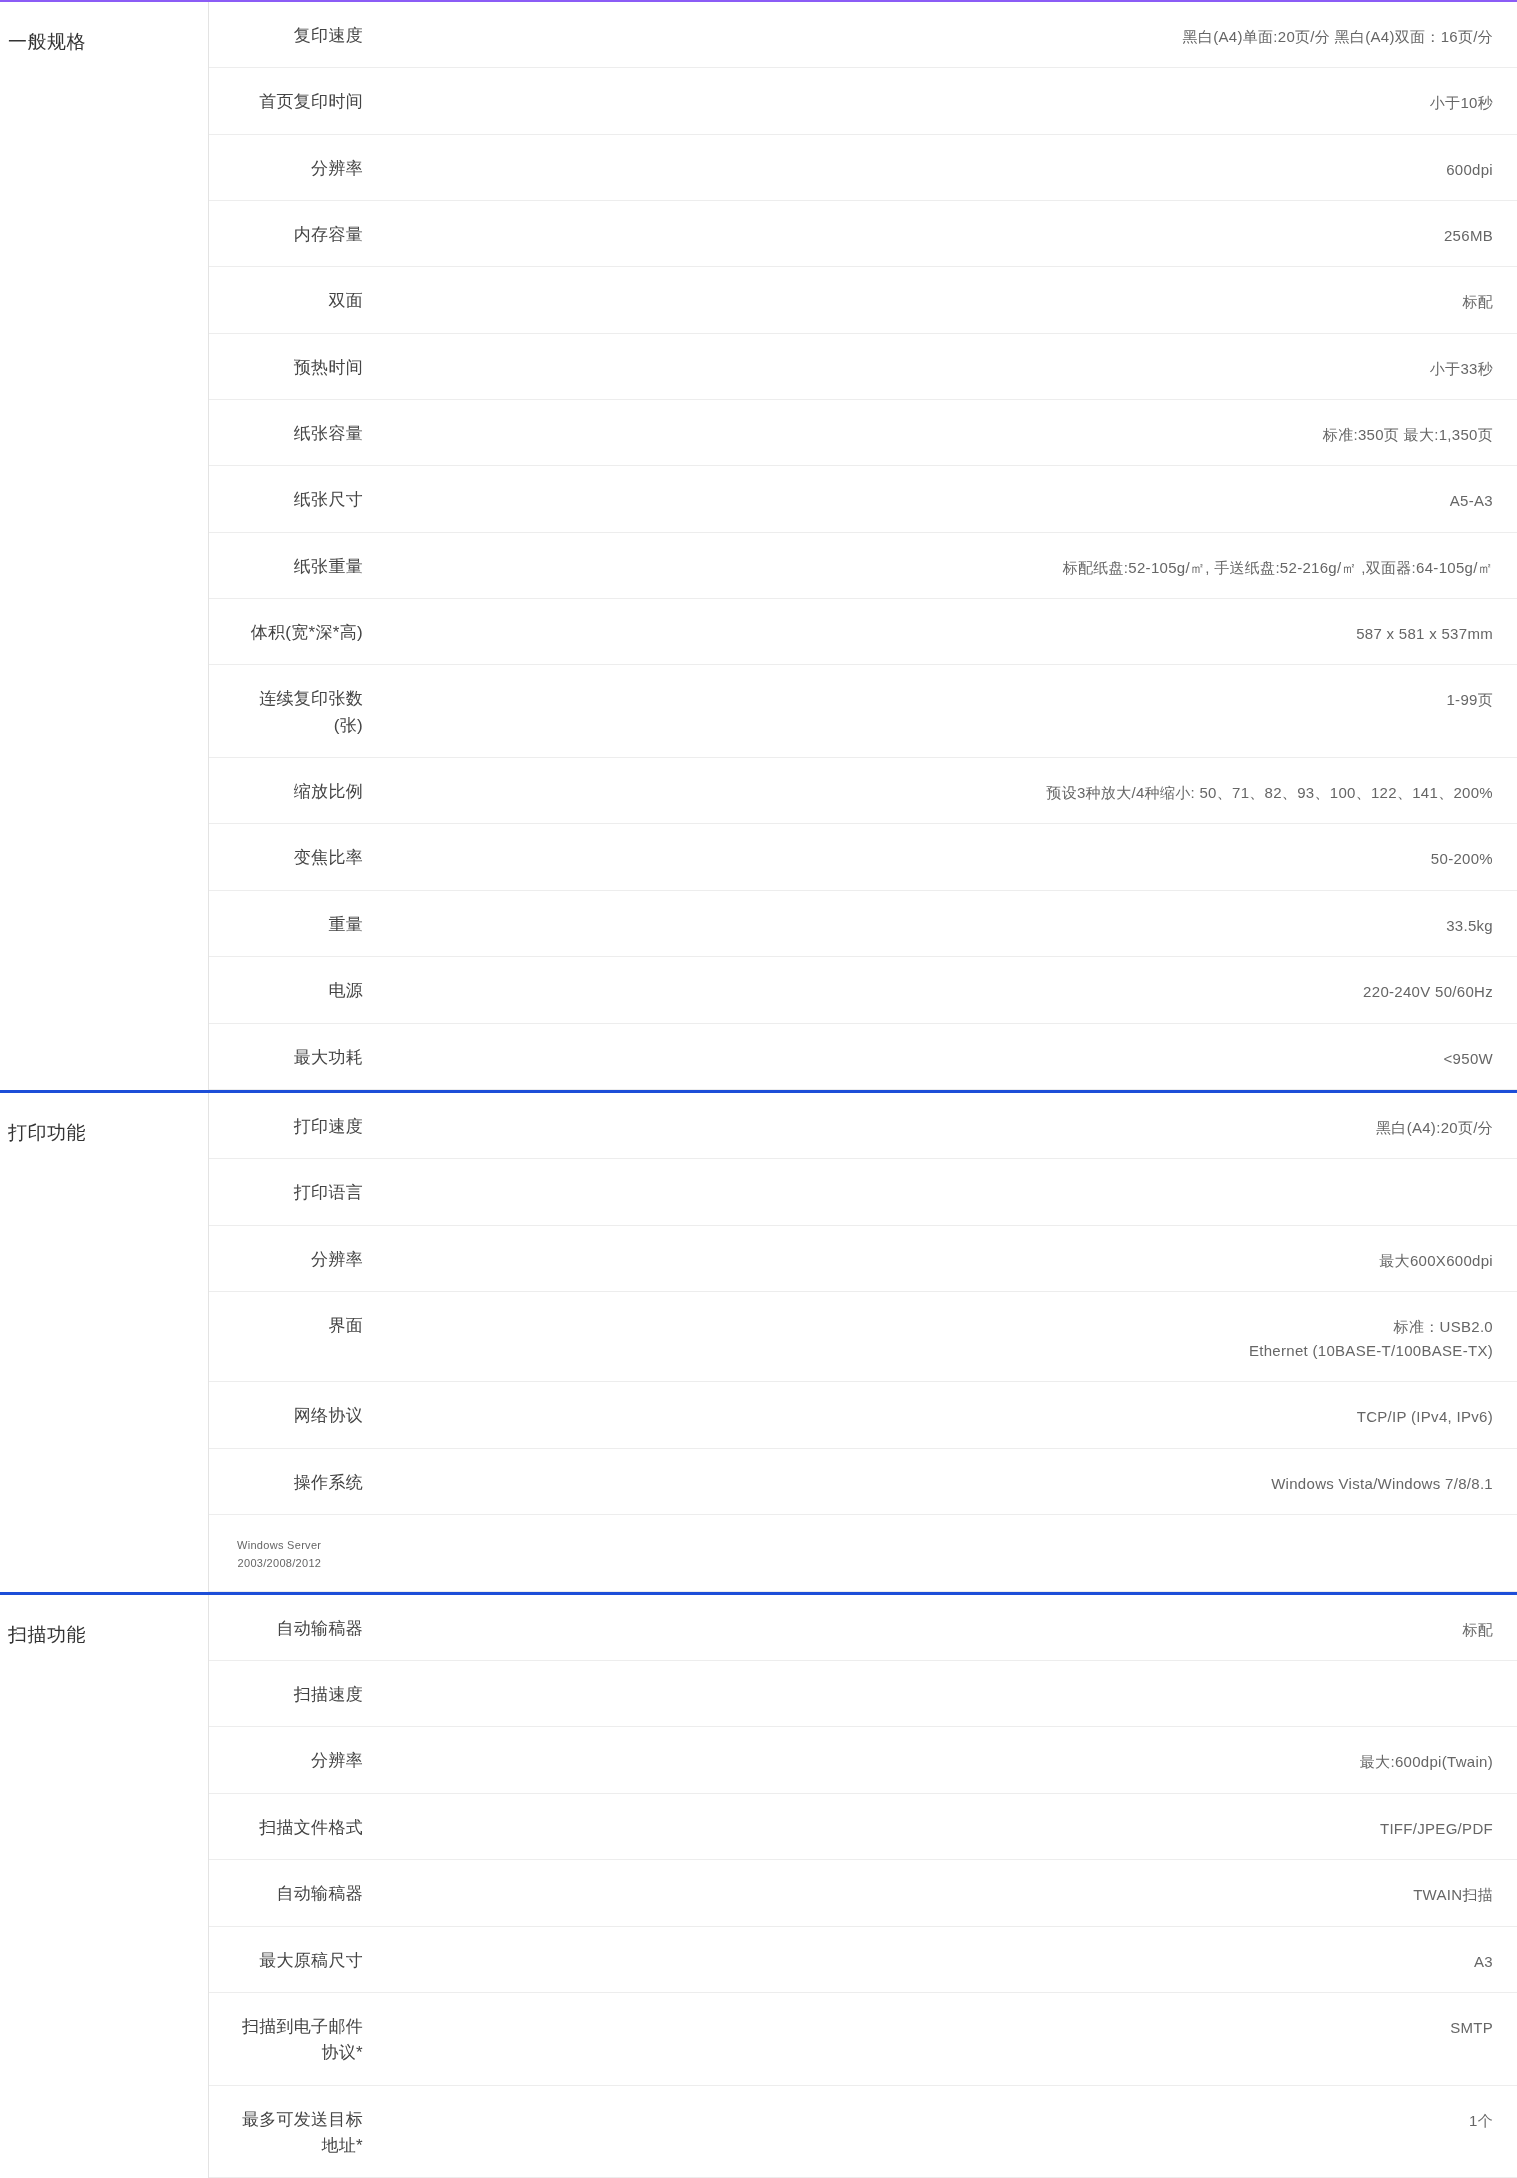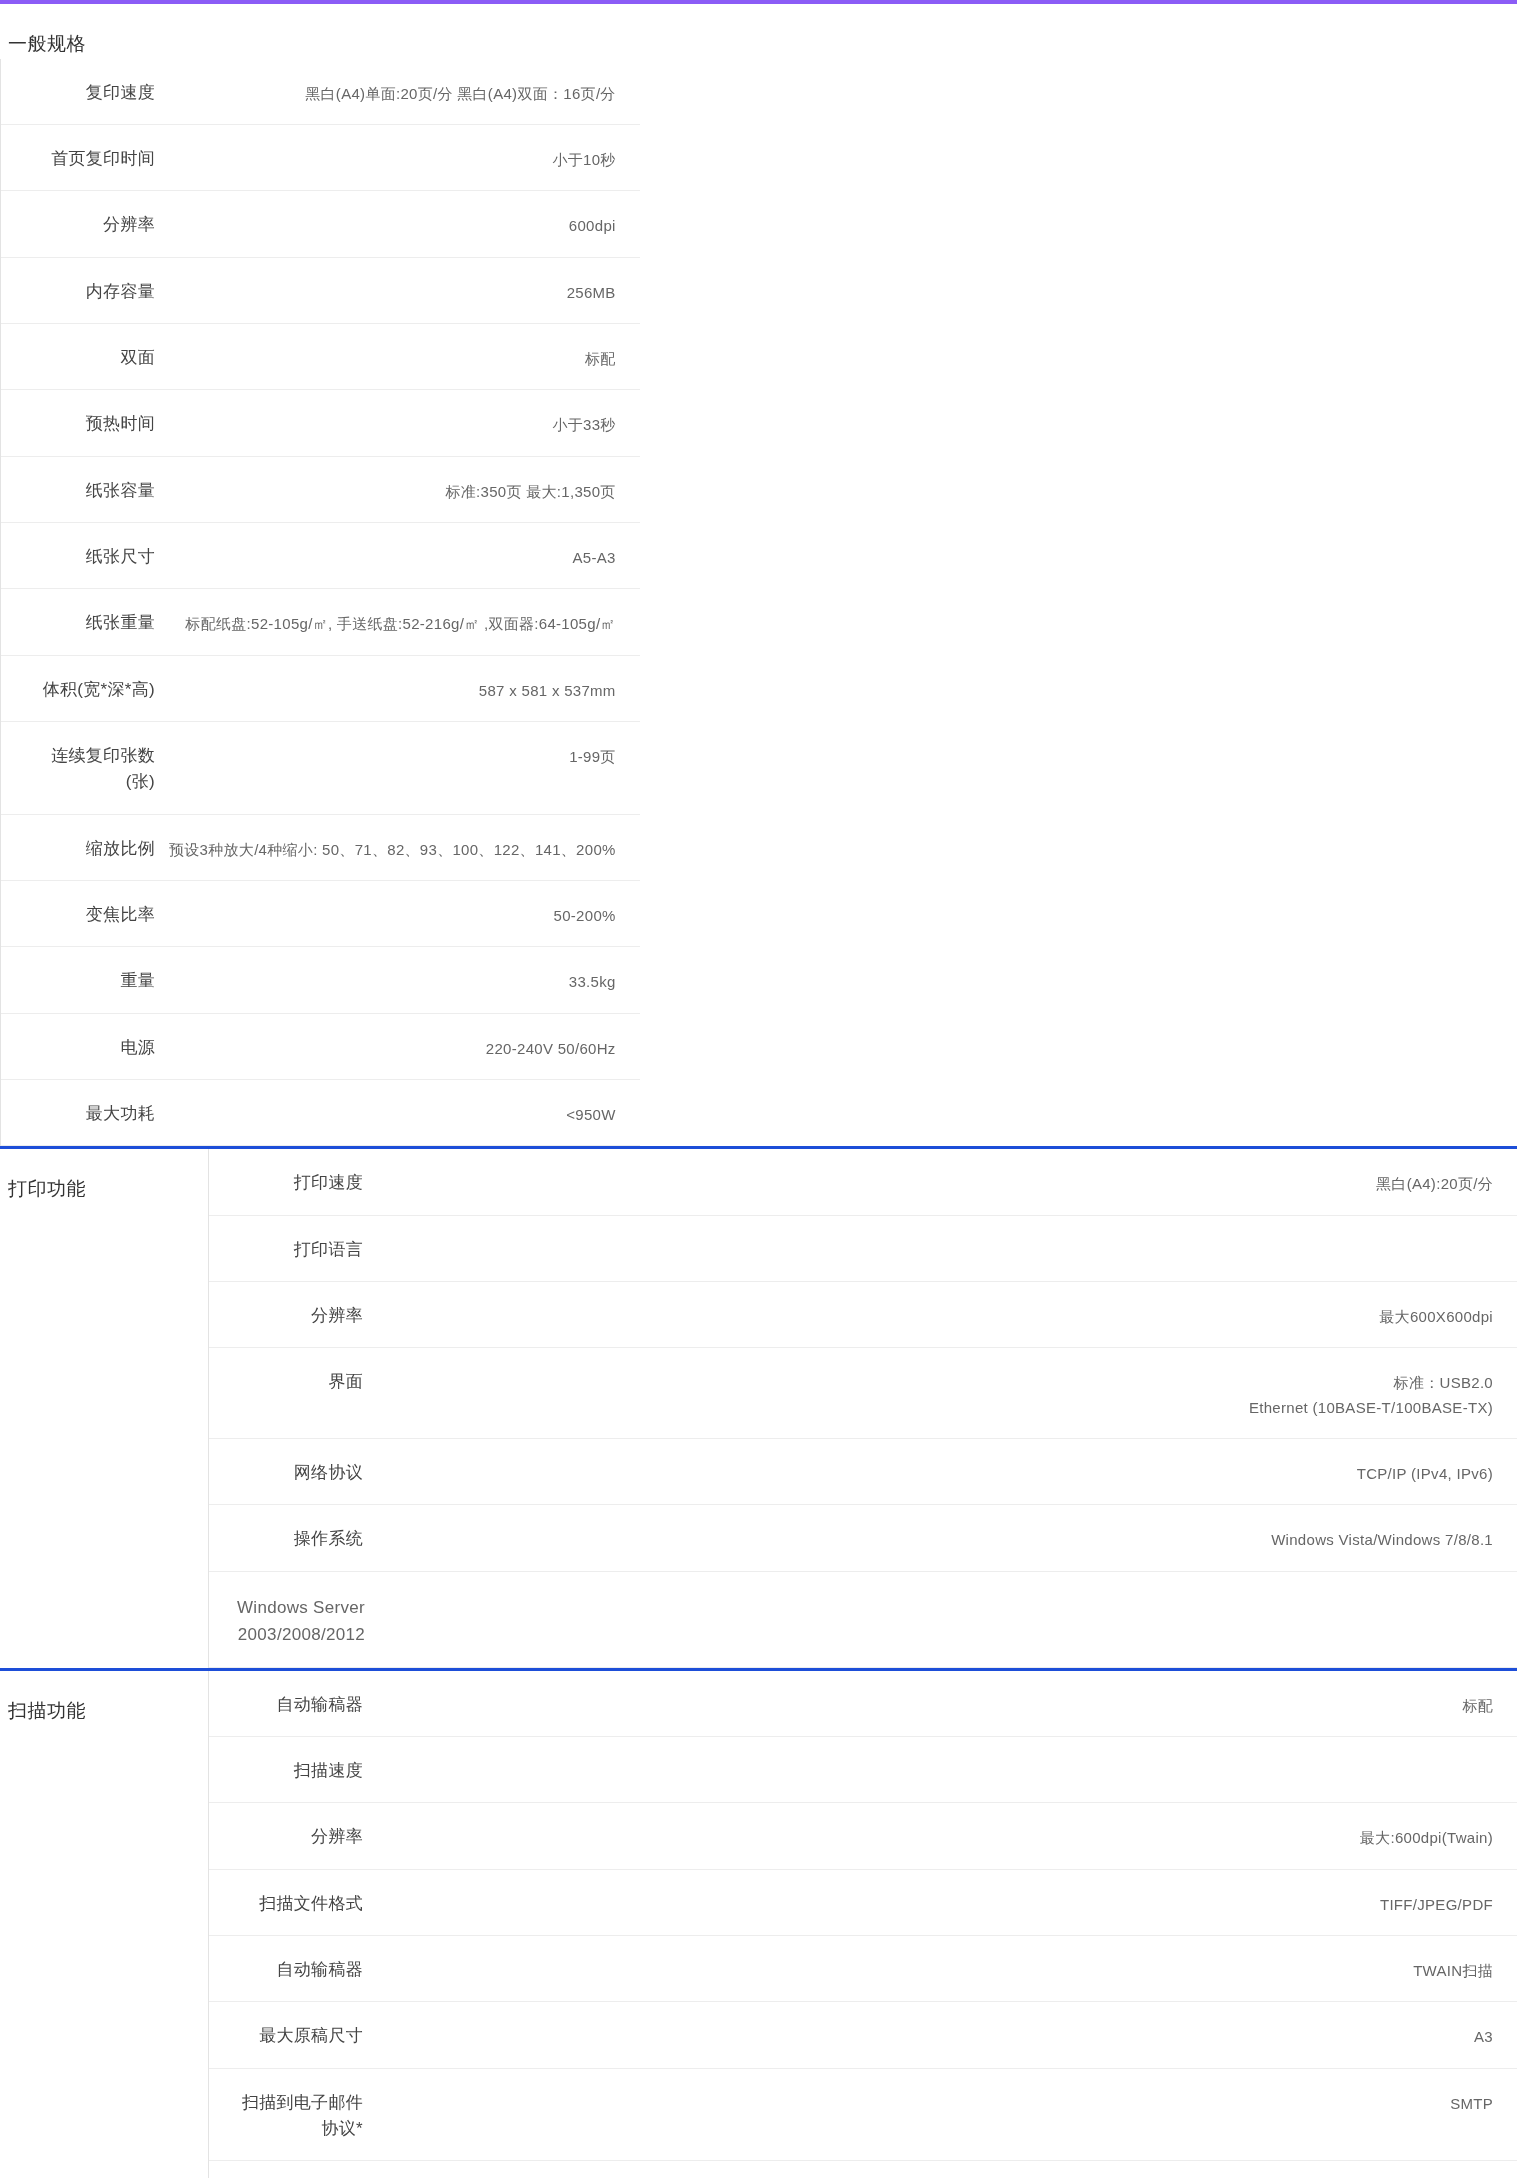--- a/index.html
+++ b/index.html
@@ -16,22 +16,21 @@
   .spec-sheet {
     width: 1517px;
     padding: 0;
   }
   .section {
     display: flex;
     align-items: flex-start;
     border-top: 3px solid #1d4ed8;
   }
   .section:first-child {
-    border-top: 4px solid #8b5cf6;
-    flex-direction: column;
+    border-top: 2px solid #8b5cf6;
   }
   .section-title {
     width: 208px;
     min-width: 208px;
     padding: 26px 0 0 8px;
     font-size: 19px;
     color: #333333;
     line-height: 1.5;
     letter-spacing: 0.5px;
   }
@@ -69,21 +68,21 @@
     white-space: pre-line;
   }
   .row.full {
     min-height: 59px;
   }
   .row.full .row-label {
     width: auto;
     min-width: 0;
     padding-right: 0;
     color: #666666;
-    font-size: 17px;
+    font-size: 11px;
     line-height: 1.62;
     padding-top: 22px;
     padding-bottom: 18px;
     white-space: pre-line;
   }
 </style>
 </head>
 <body>
 
 <div class="spec-sheet">

